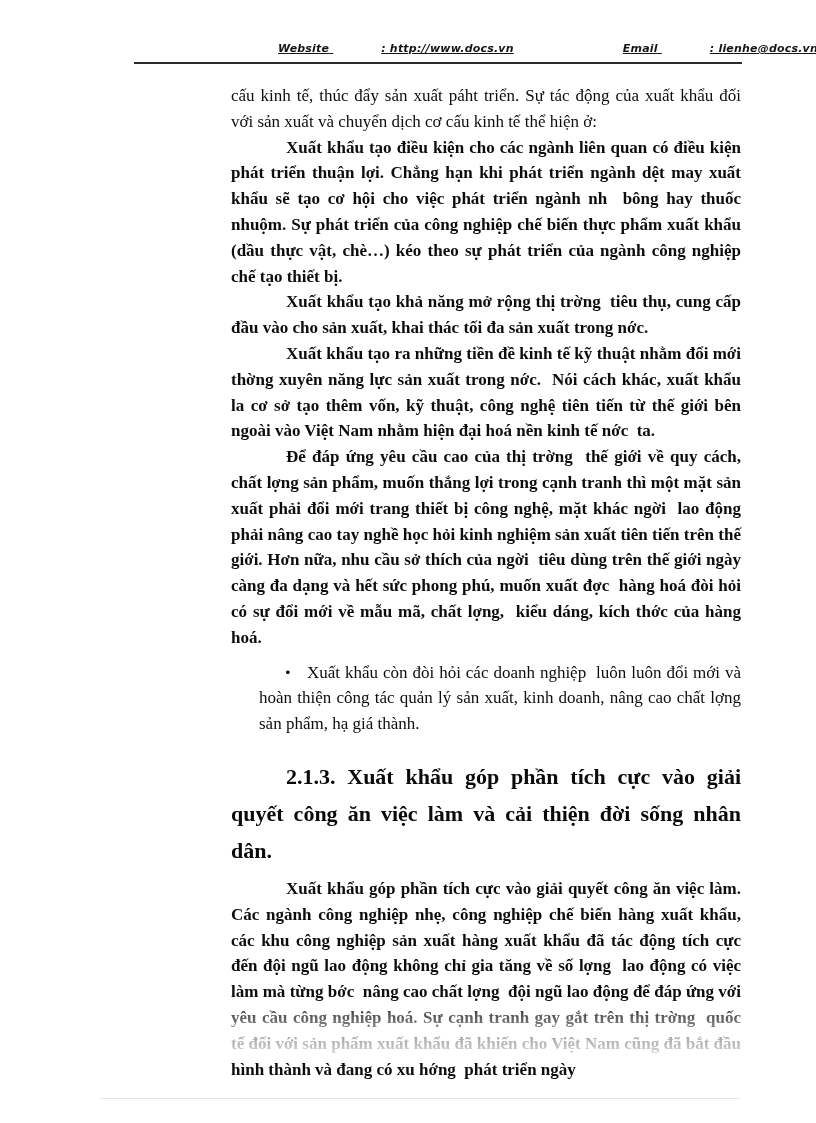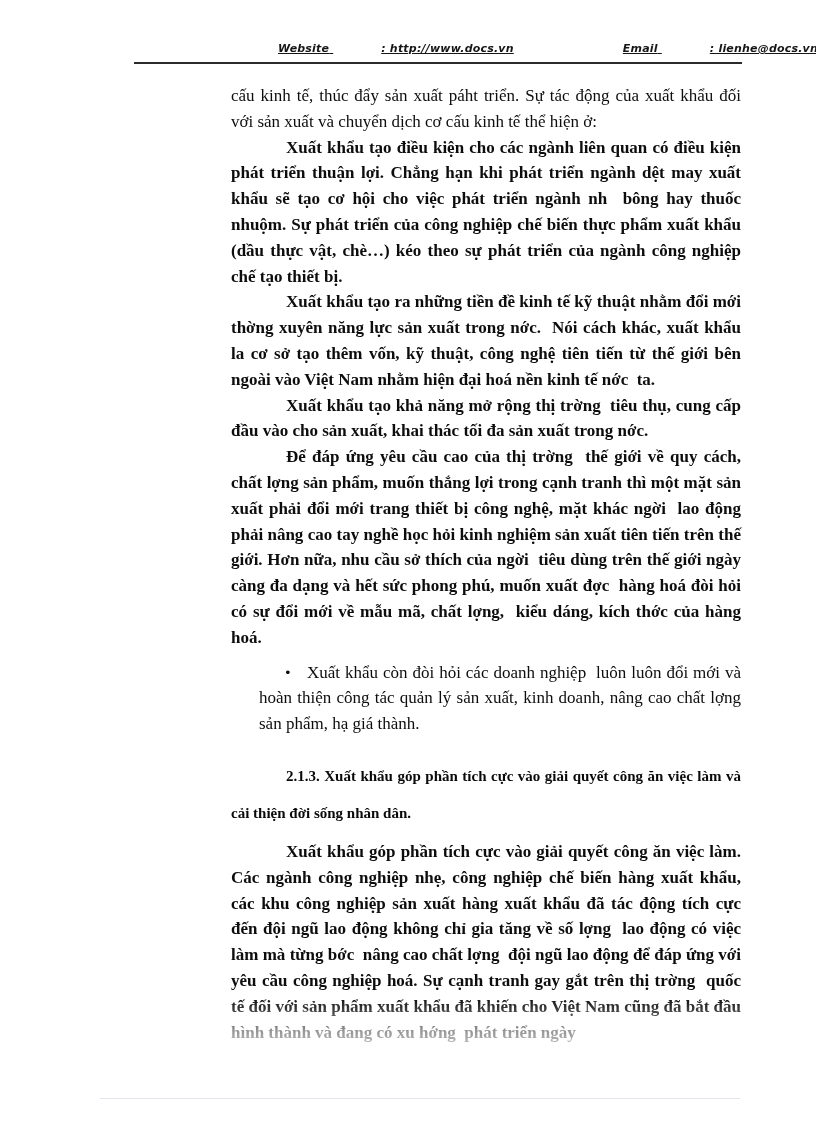--- a/index.html
+++ b/index.html
@@ -59,21 +59,21 @@
     position: absolute;
     left: 3px;
     top: 0px;
     font-family: "DejaVu Sans", sans-serif;
     font-size: 13px;
   }
   .bullet-text { white-space: pre-wrap; }
 
   .heading {
     font-family: "Liberation Serif", "DejaVu Serif", serif;
-    font-size: 15px;
+    font-size: 22px;
     line-height: 37px;
     font-weight: bold;
     margin: 21px 0 7px 0;
     text-indent: 55px;
     text-align: justify;
     color: #0a0a0a;
   }
 
   
   .fade-overlay {
@@ -104,22 +104,22 @@
 
   <div class="header">
     <span class="hseg"><span>Website</span> <span>: http://www.docs.vn</span></span>
     <span class="hseg"><span>Email</span> <span>: lienhe@docs.vn</span></span>
     <span class="hseg"><span>Tel</span> <span class="hicon">☎</span><span>: 0918.775.368</span></span>
   </div>
 
   <div class="content">
     <p class="para">cấu kinh tế, thúc đẩy sản xuất páht triển. Sự tác động của xuất khẩu đối với sản xuất và chuyển dịch cơ cấu kinh tế thể hiện ở:</p>
     <p class="para indent">Xuất khẩu tạo điều kiện cho các ngành liên quan có điều kiện phát triển thuận lợi. Chẳng hạn khi phát triển ngành dệt may xuất khẩu sẽ tạo cơ hội cho việc phát triển ngành nh  bông hay thuốc nhuộm. Sự phát triển của công nghiệp chế biến thực phẩm xuất khẩu (dầu thực vật, chè…) kéo theo sự phát triển của ngành công nghiệp chế tạo thiết bị.</p>
+    <p class="para indent">Xuất khẩu tạo khả năng mở rộng thị trờng  tiêu thụ, cung cấp đầu vào cho sản xuất, khai thác tối đa sản xuất trong nớc.</p>
     <p class="para indent">Xuất khẩu tạo ra những tiền đề kinh tế kỹ thuật nhằm đổi mới thờng xuyên năng lực sản xuất trong nớc.  Nói cách khác, xuất khẩu la cơ sở tạo thêm vốn, kỹ thuật, công nghệ tiên tiến từ thế giới bên ngoài vào Việt Nam nhằm hiện đại hoá nền kinh tế nớc  ta.</p>
-    <p class="para indent">Xuất khẩu tạo khả năng mở rộng thị trờng  tiêu thụ, cung cấp đầu vào cho sản xuất, khai thác tối đa sản xuất trong nớc.</p>
     <p class="para indent">Để đáp ứng yêu cầu cao của thị trờng  thế giới về quy cách, chất lợng sản phẩm, muốn thắng lợi trong cạnh tranh thì một mặt sản xuất phải đổi mới trang thiết bị công nghệ, mặt khác ngời  lao động phải nâng cao tay nghề học hỏi kinh nghiệm sản xuất tiên tiến trên thế giới. Hơn nữa, nhu cầu sở thích của ngời  tiêu dùng trên thế giới ngày càng đa dạng và hết sức phong phú, muốn xuất đợc  hàng hoá đòi hỏi có sự đổi mới về mẫu mã, chất lợng,  kiểu dáng, kích thớc của hàng hoá.</p>
 
     <div class="bullet-item">
       <span class="bullet-marker">•</span>
       <span class="bullet-text">Xuất khẩu còn đòi hỏi các doanh nghiệp  luôn luôn đổi mới và hoàn thiện công tác quản lý sản xuất, kinh doanh, nâng cao chất lợng  sản phẩm, hạ giá thành.</span>
     </div>
 
     <h2 class="heading">2.1.3. Xuất khẩu góp phần tích cực vào giải quyết công ăn việc làm và cải thiện đời sống nhân dân.</h2>
 
     <p class="para indent">Xuất khẩu góp phần tích cực vào giải quyết công ăn việc làm. Các ngành công nghiệp nhẹ, công nghiệp chế biến hàng xuất khẩu, các khu công nghiệp sản xuất hàng xuất khẩu đã tác động tích cực đến đội ngũ lao động không chỉ gia tăng về số lợng  lao động có việc làm mà từng bớc  nâng cao chất lợng  đội ngũ lao động để đáp ứng với yêu cầu công nghiệp hoá. Sự cạnh tranh gay gắt trên thị trờng  quốc tế đối với sản phẩm xuất khẩu đã khiến cho Việt Nam cũng đã bắt đầu hình thành và đang có xu hớng  phát triển ngày</p>

